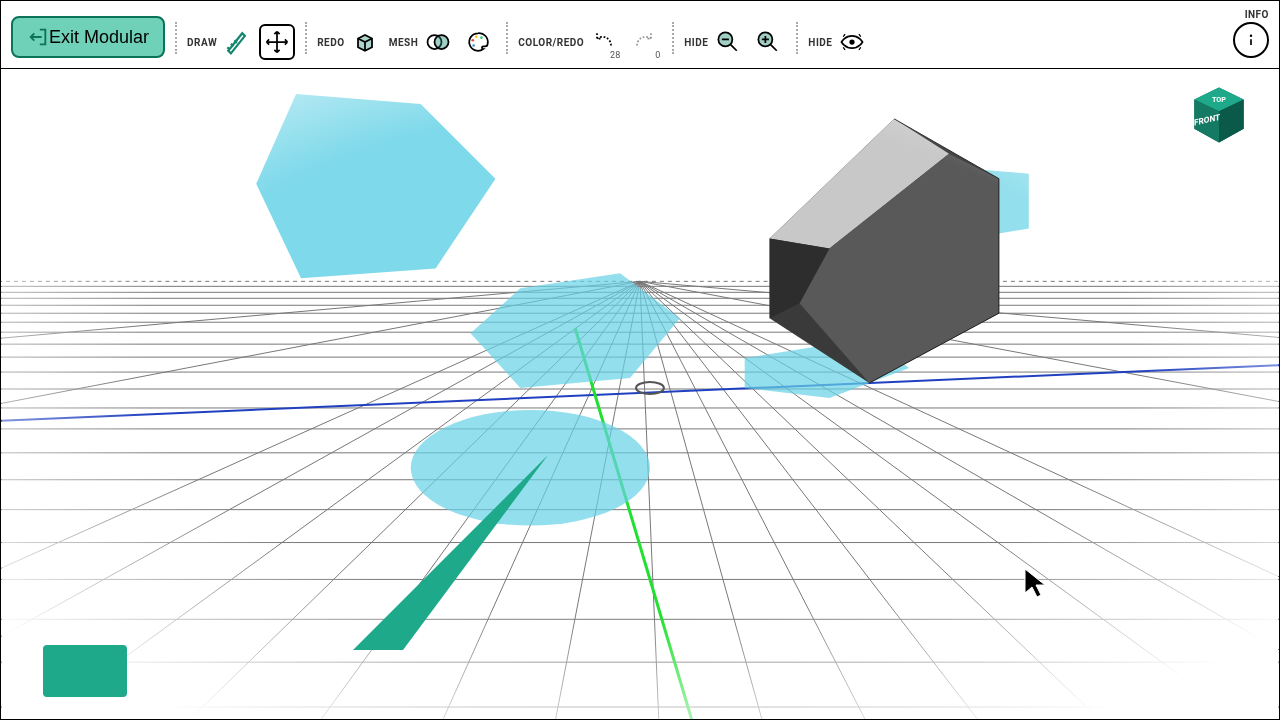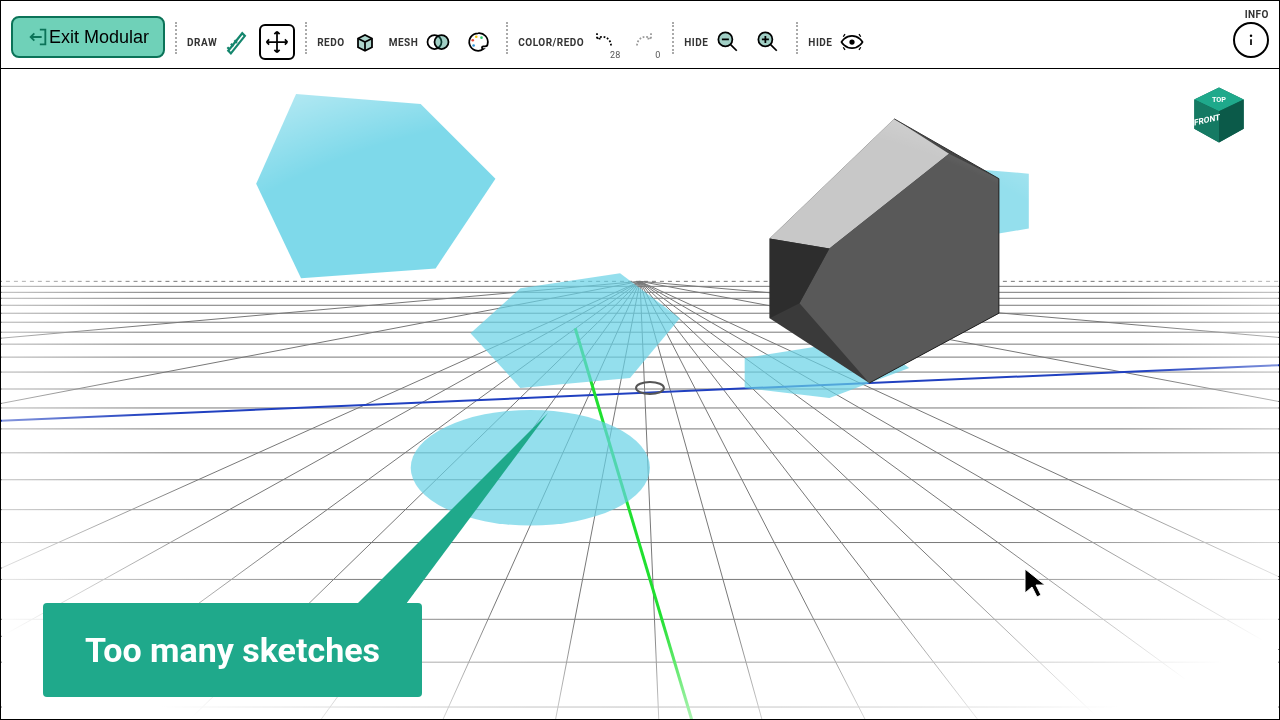--- a/index.html
+++ b/index.html
@@ -249,19 +249,18 @@
   <polygon points="8,18 35,31 35,65 8,50" fill="#157a63"></polygon>
   <text x="35" y="21" text-anchor="middle" font-size="8" font-weight="700" fill="#fff">TOP</text>
   <text x="22" y="48" text-anchor="middle" font-size="9" font-weight="700" fill="#fff" transform="skewY(-12)">FRONT</text>
 </svg>
 
 <div class="callout">
   <svg style="position:absolute;left:310px;top:-195px;width:220px;height:210px;overflow:visible">
     <polygon points="0,200 50,200 195,5" fill="#1fa98b"></polygon>
   </svg>
   <div class="callout-text">
-    <div>Too many sketches</div>
   </div>
 </div>
 
 <svg class="cursor" width="26" height="32" viewBox="0 0 26 32">
   <path d="M2 2 L2 26 L9 20 L14 30 L18 28 L13 18 L22 18 Z" fill="#000" stroke="#fff" stroke-width="1"></path>
 </svg>
 
 </body></html>

